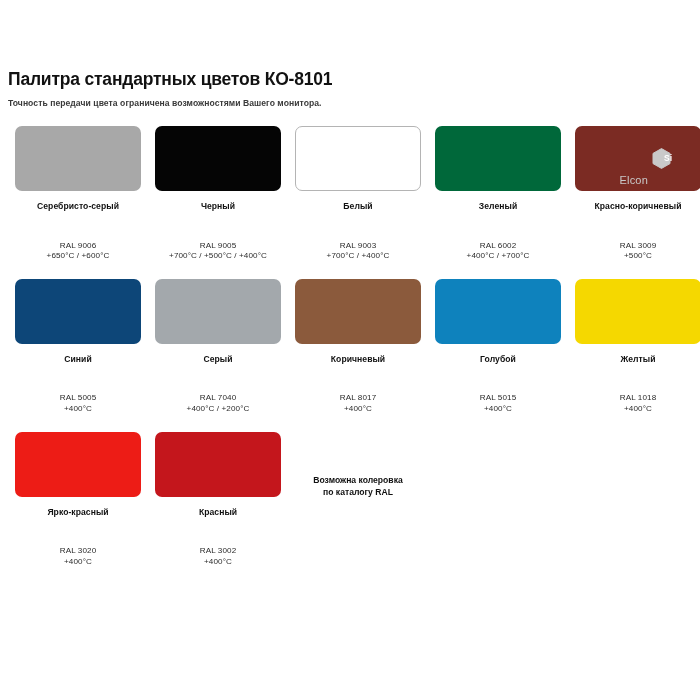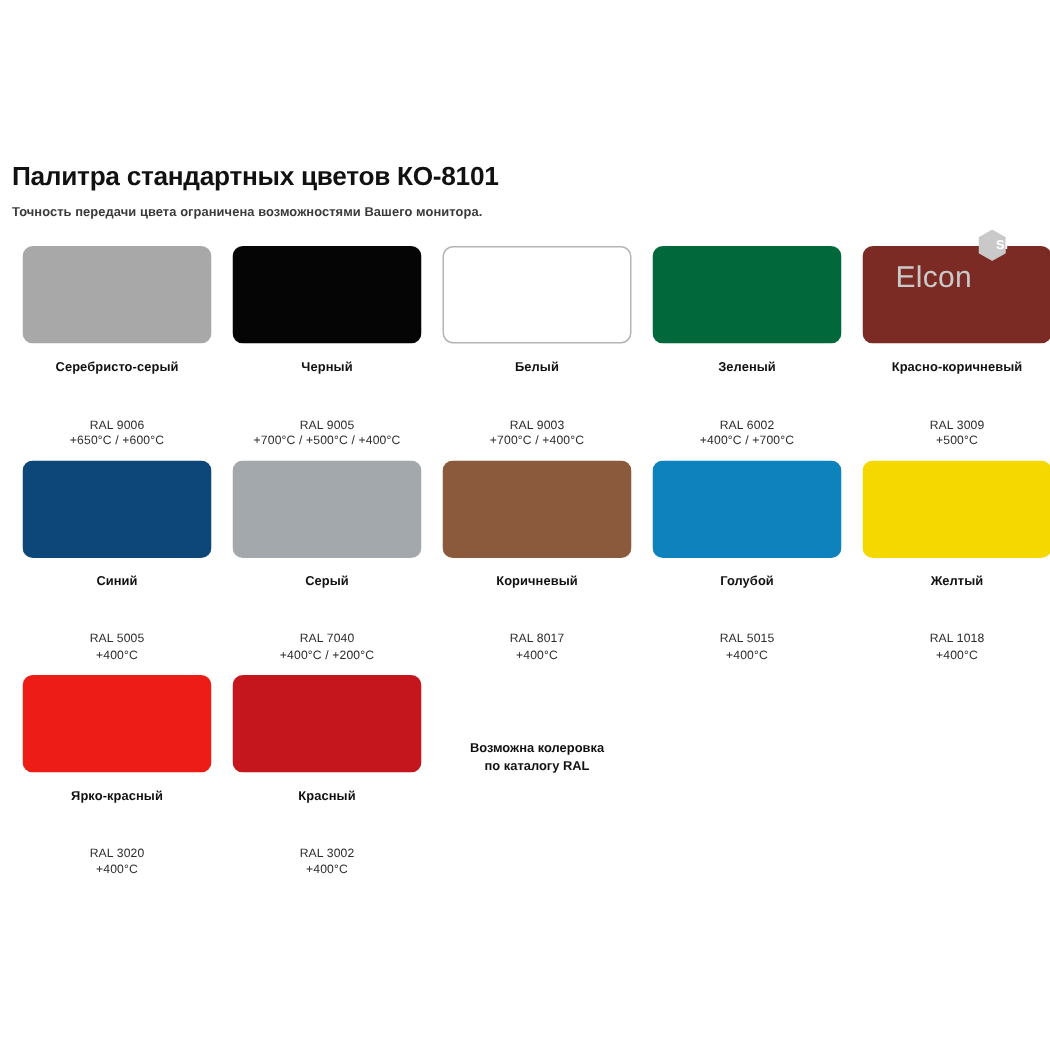--- a/index.html
+++ b/index.html
@@ -16,21 +16,21 @@
   .page {
     position: relative;
     width: 700px;
     height: 700px;
     padding: 0 8px;
   }
 
   
   .header {
     position: relative;
-    padding-top: 108px;
+    padding-top: 70px;
   }
 
   .page-title {
     font-size: 17.5px;
     font-weight: bold;
     letter-spacing: -0.2px;
     color: #111111;
     line-height: 1.1;
   }
 
@@ -46,21 +46,21 @@
   .brand {
     position: absolute;
     top: 131px;
     right: 8px;
     display: flex;
     align-items: center;
     gap: 4px;
   }
 
   .brand-word {
-    font-size: 20px;
+    font-size: 11px;
     color: #c9c9c9;
     letter-spacing: 0.2px;
     line-height: 1;
     margin-top: 44px;
   }
 
   .brand-hex {
     position: relative;
     width: 32px;
     height: 21px;
@@ -84,21 +84,21 @@
   .grid {
     margin-top: 18px;
     display: grid;
     grid-template-columns: repeat(5, 140px);
     column-gap: 0px;
     row-gap: 0px;
   }
 
   .cell {
     width: 140px;
-    padding-bottom: 7px;
+    padding-bottom: 17px;
   }
 
   .cell.is-note {
     display: flex;
     align-items: flex-start;
     justify-content: center;
     padding-top: 42px;
   }
 
   .swatch {

